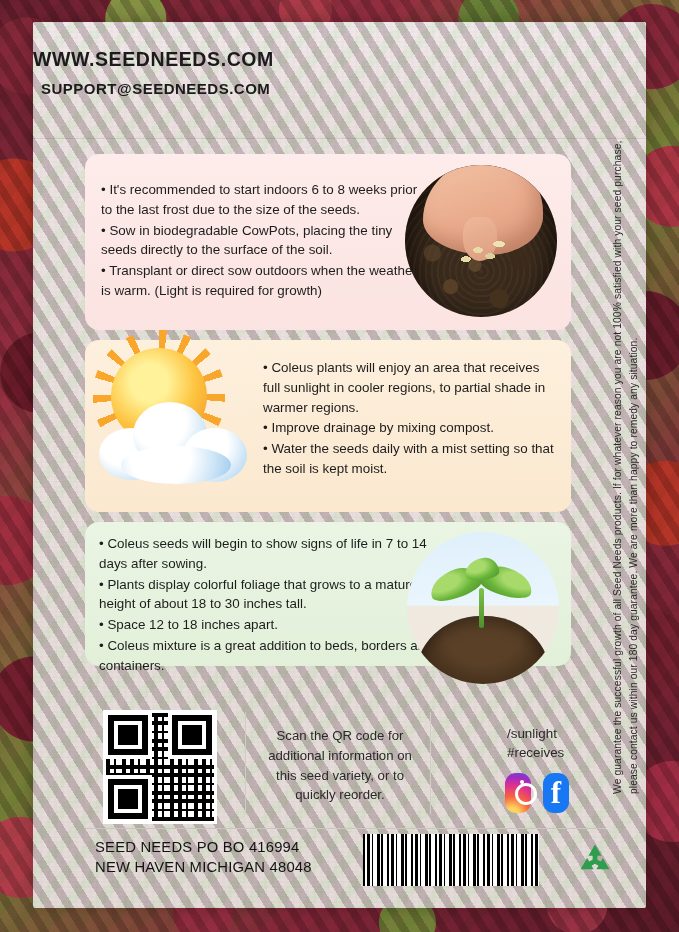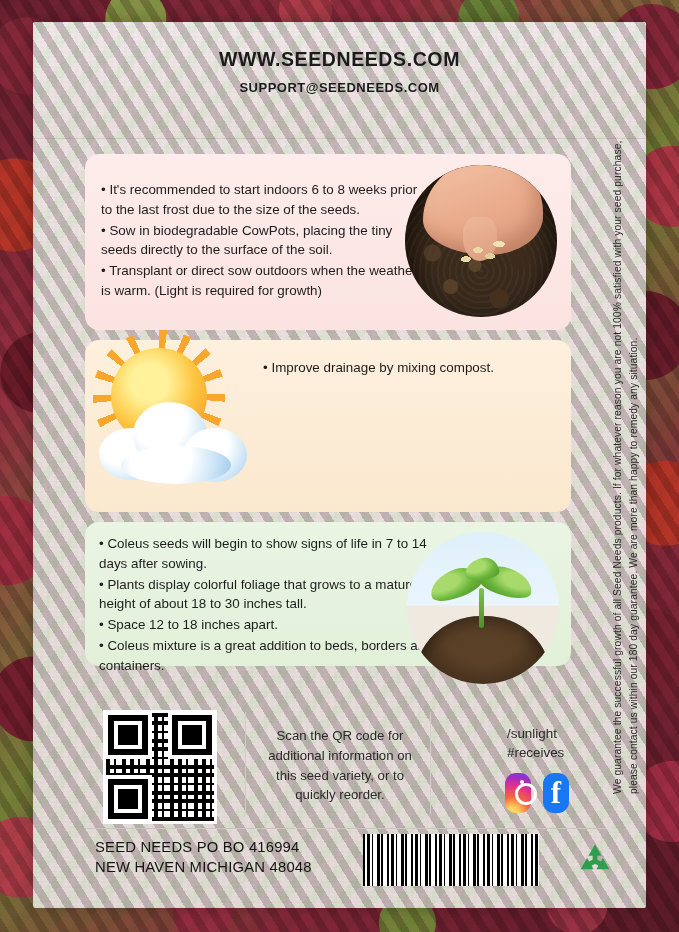--- a/index.html
+++ b/index.html
@@ -79,35 +79,35 @@
       repeating-linear-gradient(0deg, rgba(0,0,0,.012) 0 2px, transparent 2px 5px),
       repeating-linear-gradient(90deg, rgba(0,0,0,.010) 0 3px, transparent 3px 7px);
     pointer-events: none;
   }
 
   
   .header {
     position: absolute;
     left: 0; right: 0;
     top: 26px;
-    text-align: center;
     z-index: 3;
   }
   .header .url {
     font-size: 19.5px;
     font-weight: bold;
     letter-spacing: .6px;
     color: #1b1b1b;
     margin-bottom: 9px;
   }
   .header .email {
-    font-size: 13px;
+    font-size: 15px;
     font-weight: bold;
     letter-spacing: .5px;
     color: #1b1b1b;
+    margin-left: 8px;
   }
 
   
   .guarantee {
     position: absolute;
     right: 6px;
     top: 112px;
     width: 30px;
     height: 660px;
     z-index: 4;
@@ -541,21 +541,23 @@
         <div class="rays"></div>
         <div class="sun"></div>
         <div class="cloud">
           <i class="c1"></i>
             <i class="c2"></i>
             <i class="c3"></i>
             <i class="c4"></i>
         </div>
       </div>
       <div class="txt block-text">
+        <div class="bullet">• Coleus plants will enjoy an area that receives full sunlight in cooler regions, to partial shade in warmer regions.</div>
         <div class="bullet">• Improve drainage by mixing compost.</div>
+        <div class="bullet">• Water the seeds daily with a mist setting so that the soil is kept moist.</div>
       </div>
     </div>
 
     <div class="block" id="block-growth">
       <div class="txt block-text">
         <div class="bullet">• Coleus seeds will begin to show signs of life in 7 to 14 days after sowing.</div>
         <div class="bullet">• Plants display colorful foliage that grows to a mature height of about 18 to 30 inches tall.</div>
         <div class="bullet">• Space 12 to 18 inches apart.</div>
         <div class="bullet">• Coleus mixture is a great addition to beds, borders and containers.</div>
       </div>

